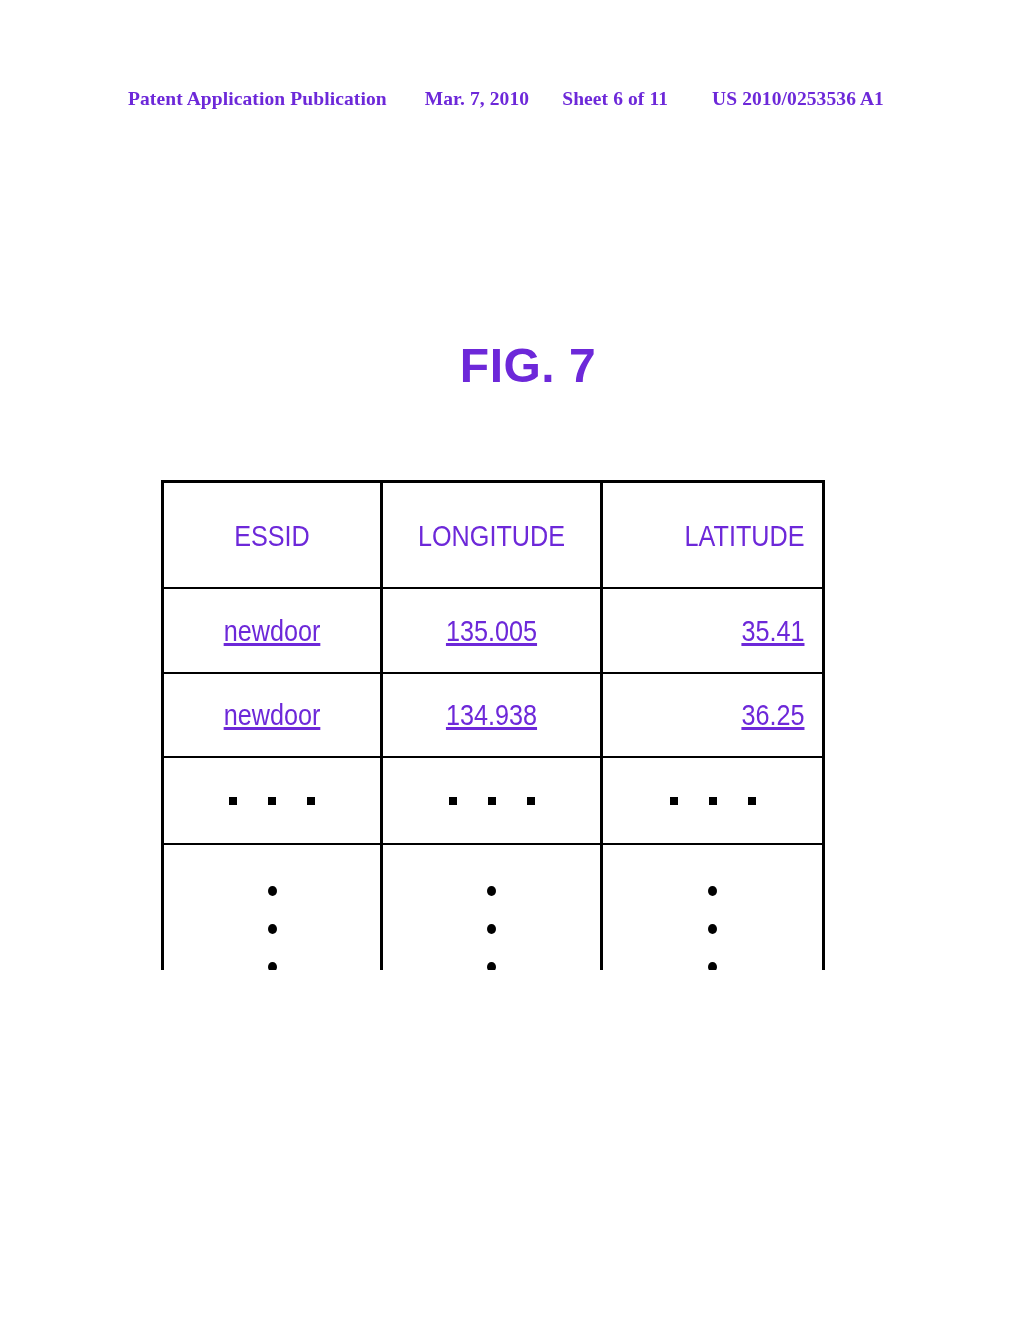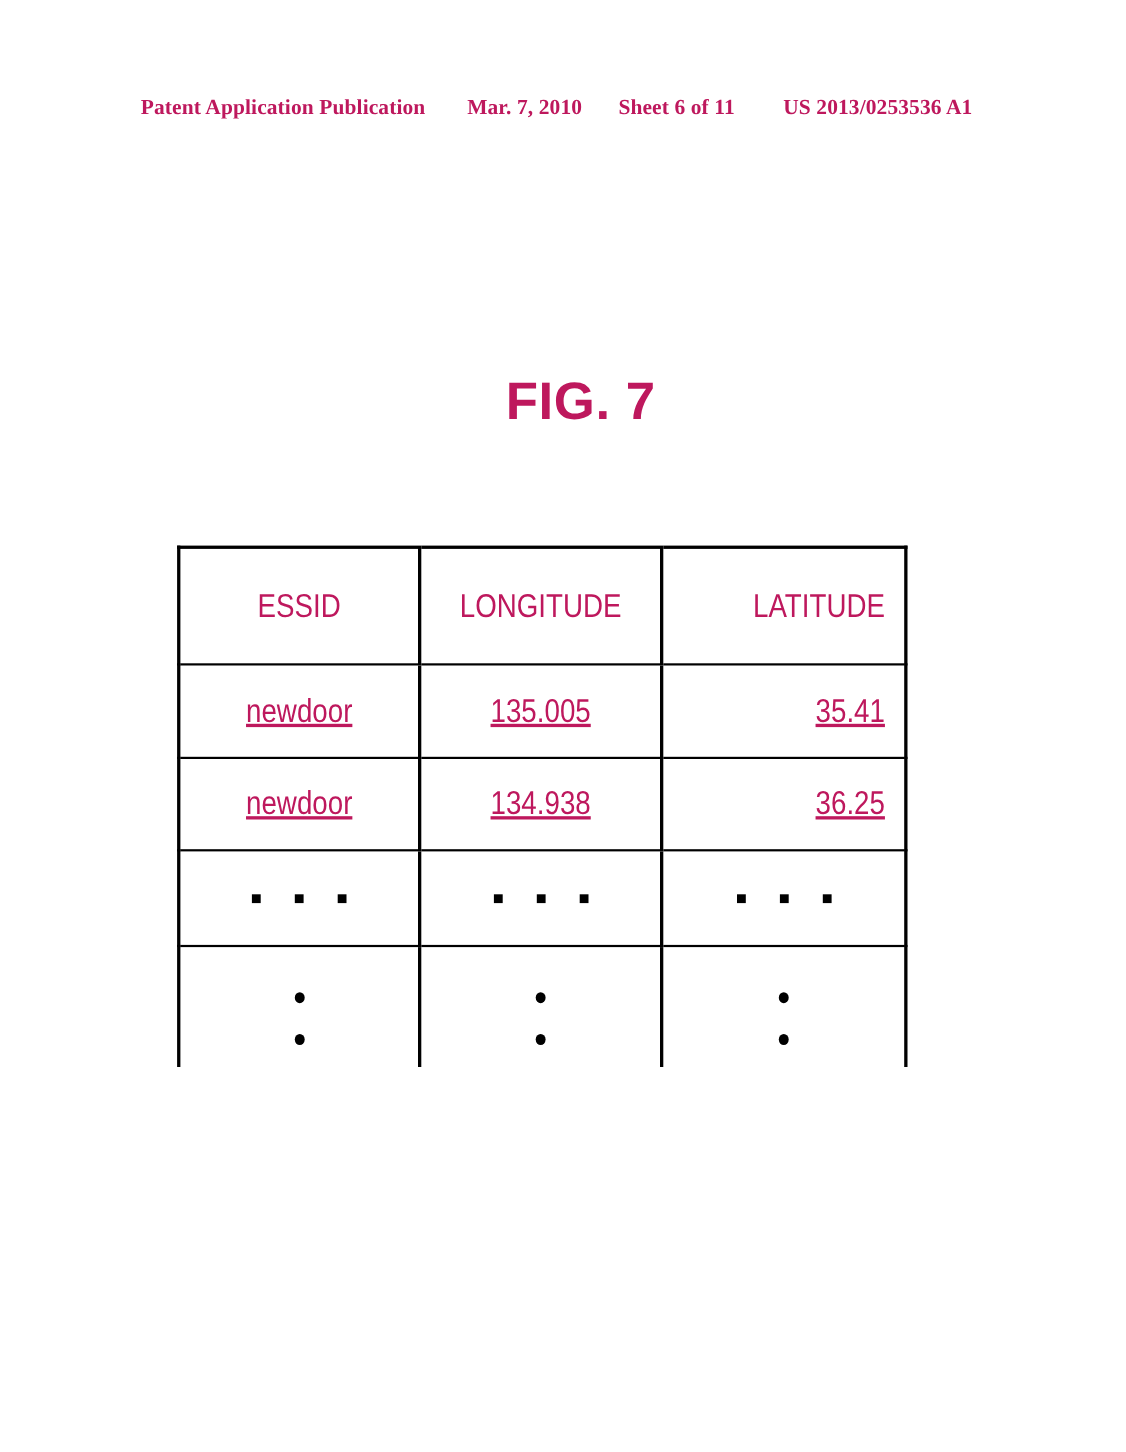--- a/index.html
+++ b/index.html
@@ -8,21 +8,21 @@
     padding: 0;
     background: #ffffff;
   }
   .page {
     position: relative;
     width: 1024px;
     height: 970px;
     background: #ffffff;
     overflow: hidden;
     font-family: "Liberation Sans", "DejaVu Sans", sans-serif;
-    color: #be185d;
+    color: #6d28d9;
   }
 
   
   .pub-header {
     position: absolute;
     left: 128px;
     top: 88px;
     width: 768px;
     height: 28px;
     display: flex;
@@ -48,21 +48,21 @@
     font-family: "Liberation Sans", "DejaVu Sans", sans-serif;
     font-weight: bold;
     font-size: 48px;
     letter-spacing: 0.5px;
   }
 
   
   .fig-table-wrap {
     position: absolute;
     left: 161px;
-    top: 496px;
+    top: 480px;
     width: 661px;
     height: 532px;
   }
   table.fig-table {
     width: 100%;
     height: 100%;
     border-collapse: collapse;
     table-layout: fixed;
     border: 3px solid #000;
   }
@@ -129,21 +129,21 @@
 </style>
 </head>
 <body>
 
 <div class="page">
 
   <div class="pub-header">
     <span class="seg-title">Patent Application Publication</span>
     <span class="seg-date">Mar. 7, 2010</span>
     <span class="seg-sheet">Sheet 6 of 11</span>
-    <span class="seg-number">US 2013/0253536 A1</span>
+    <span class="seg-number">US 2010/0253536 A1</span>
   </div>
 
   <div class="fig-title">FIG. 7</div>
 
   <div class="fig-table-wrap">
     <table class="fig-table">
       <colgroup>
         <col class="c-essid">
         <col class="c-long">
         <col class="c-lat">

